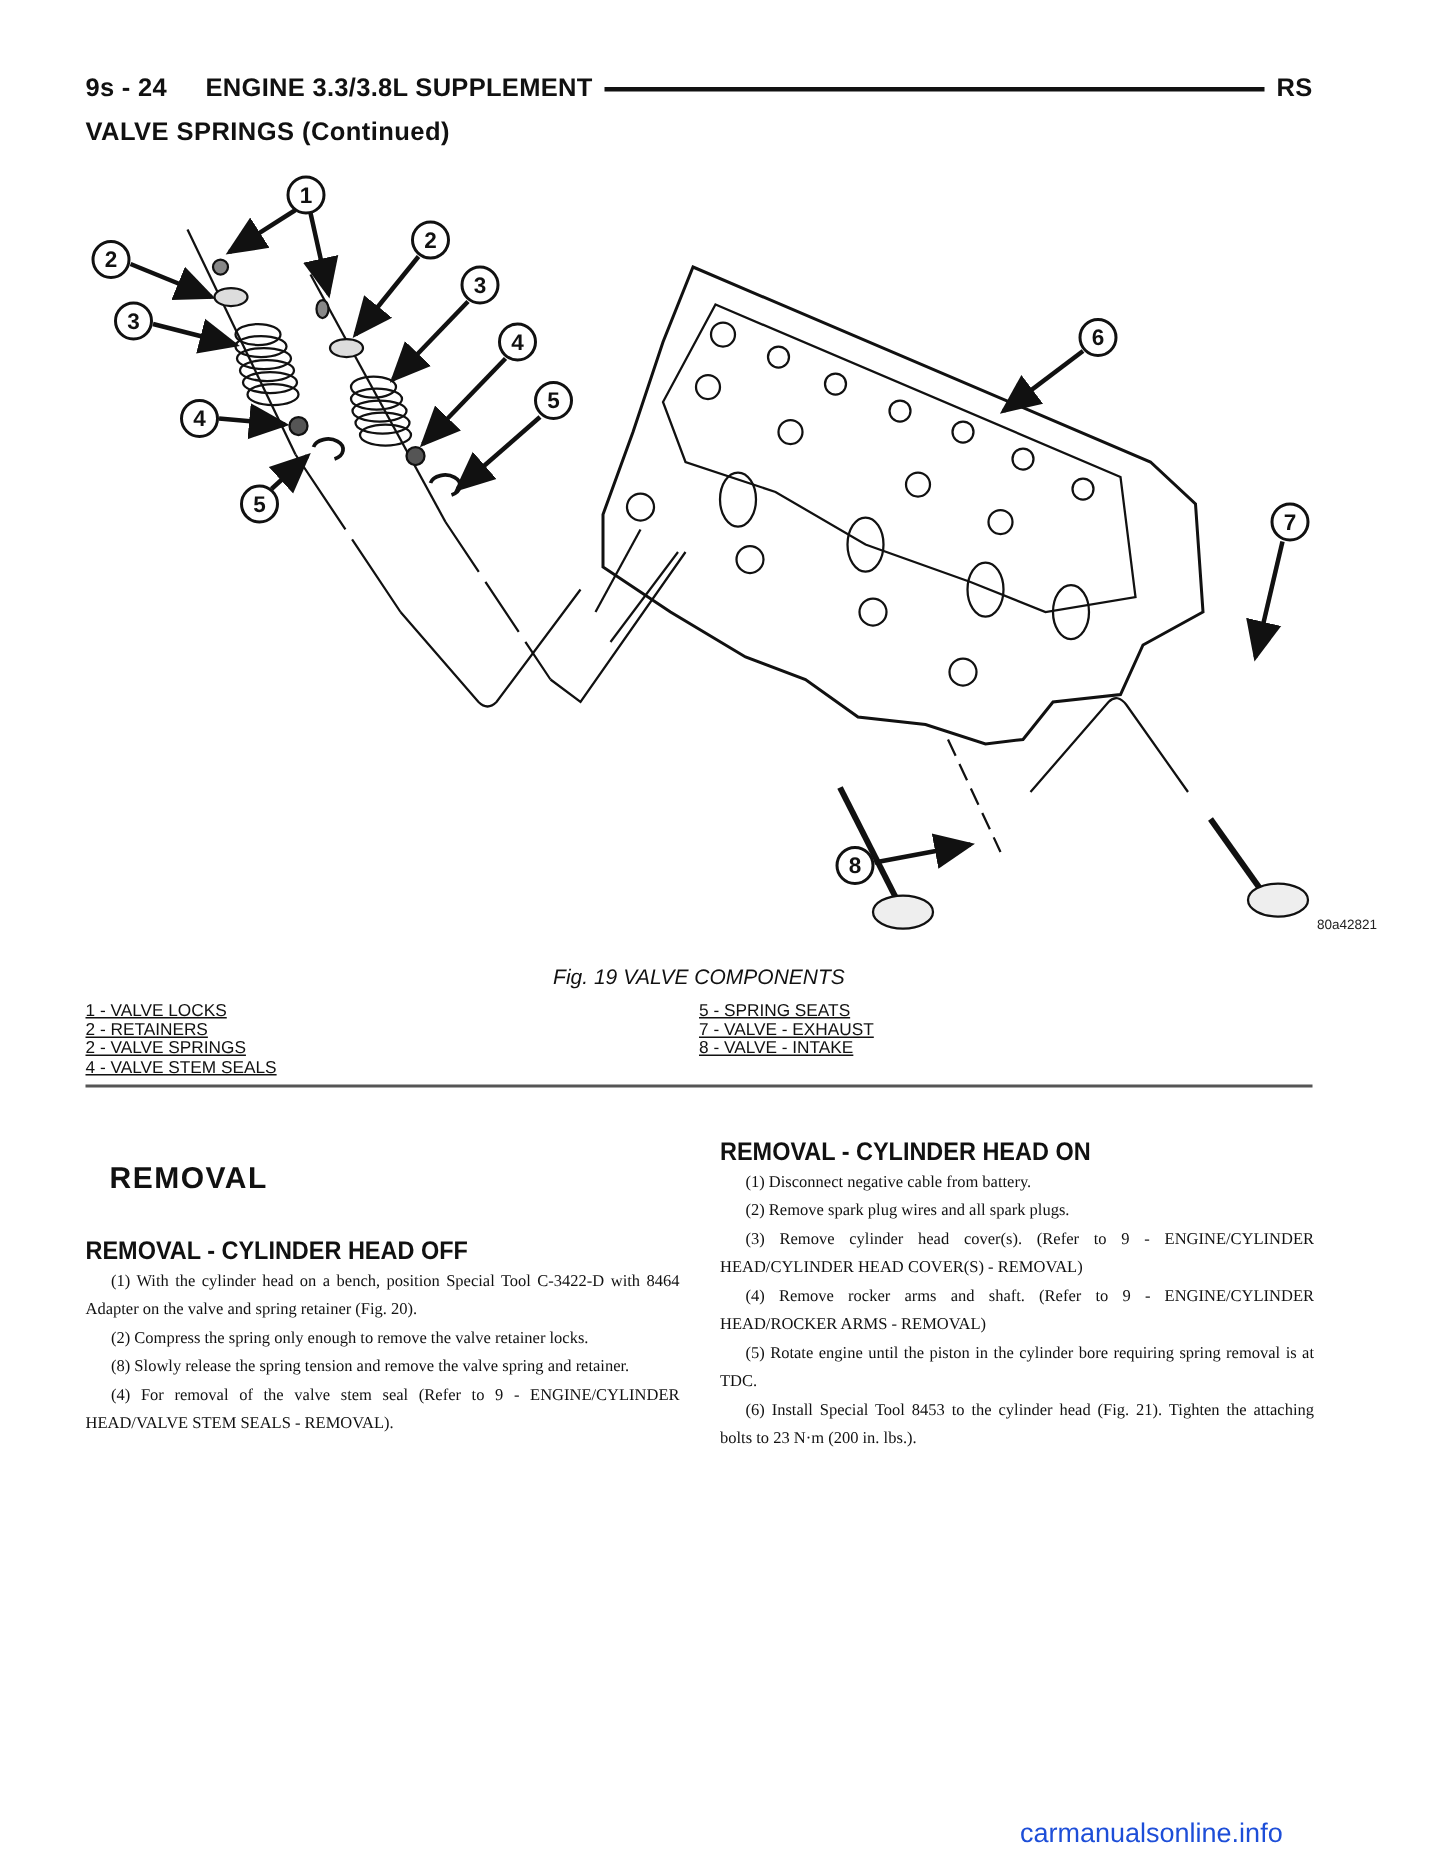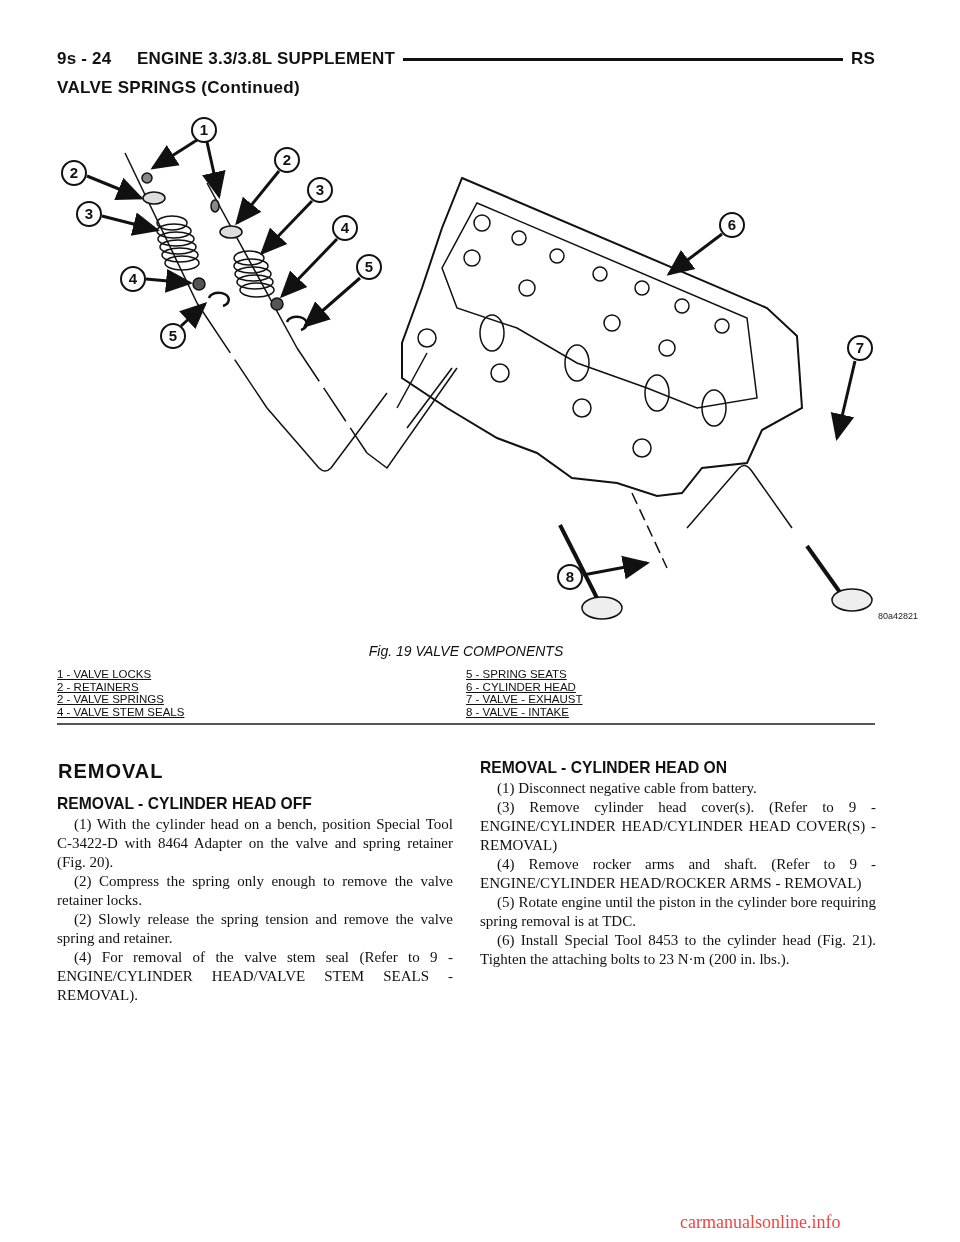--- a/index.html
+++ b/index.html
@@ -11,24 +11,24 @@
   .cont{position:absolute;left:57px;top:78px;font-family:"Liberation Sans",sans-serif;font-weight:bold;font-size:17px;letter-spacing:0.3px;}
   .fig{position:absolute;left:57px;top:108px;width:840px;height:530px;}
   .fig svg{width:100%;height:100%;}
   .figid{position:absolute;left:834px;top:611px;font-family:"Liberation Sans",sans-serif;font-size:9px;color:#222;margin-left:44px;}
   .figcap{position:absolute;left:57px;top:643px;width:818px;text-align:center;font-family:"Liberation Sans",sans-serif;font-weight:normal;font-style:italic;font-size:14px;}
   .legend{position:absolute;left:57px;top:668px;width:818px;display:flex;font-family:"Liberation Sans",sans-serif;font-size:11.5px;line-height:12.5px;}
   .legend .col{width:418px;text-decoration:underline;}
   .lrule{position:absolute;left:57px;top:723px;width:818px;height:2px;background:#555;}
   .colL{position:absolute;left:57px;top:757px;width:396px;}
   .colR{position:absolute;left:480px;top:757px;width:396px;}
-  h1{margin:1px;font-family:"Liberation Sans",sans-serif;font-weight:bold;font-size:20px;letter-spacing:1px;height:34px;line-height:26px;}
+  h1{margin:16px;font-family:"Liberation Sans",sans-serif;font-weight:bold;font-size:20px;letter-spacing:1px;height:34px;line-height:26px;}
   h2{margin:0;font-family:"Liberation Sans",sans-serif;font-weight:bold;font-size:17px;line-height:22px;transform:scaleX(0.92);transform-origin:left;white-space:nowrap;}
-  p{margin:0;font-size:15px;line-height:19px;text-align:justify;text-indent:17px;}
-  .wm{position:absolute;left:680px;top:1212px;font-family:Liberation Serif, serif;font-size:18px;color:#ef4444;}
+  p{margin:0;font-size:11px;line-height:19px;text-align:justify;text-indent:17px;}
+  .wm{position:absolute;left:680px;top:1212px;font-family:Liberation Sans, sans-serif;font-size:18px;color:#1d4ed8;}
 </style>
 </head>
 <body>
 
 <div class="hdr">
   <span class="pg">9s - 24</span>
   <span>ENGINE 3.3/3.8L SUPPLEMENT</span>
   <span class="rule"></span>
   <span class="rs">RS</span>
 </div>
@@ -193,38 +193,38 @@
 
 <div class="legend">
   <div class="col">
     <div>1 - VALVE LOCKS</div>
     <div>2 - RETAINERS</div>
     <div>2 - VALVE SPRINGS</div>
     <div>4 - VALVE STEM SEALS</div>
   </div>
   <div class="col">
     <div>5 - SPRING SEATS</div>
-    <div>6 - CYLINDER HEAD</div>
     <div>7 - VALVE - EXHAUST</div>
     <div>8 - VALVE - INTAKE</div>
   </div>
 </div>
 <div class="lrule"></div>
 
 <div class="colL">
   <h1>REMOVAL</h1>
   <h2>REMOVAL - CYLINDER HEAD OFF</h2>
   <p>(1) With the cylinder head on a bench, position Special Tool C-3422-D with 8464 Adapter on the valve and spring retainer (Fig. 20).</p>
   <p>(2) Compress the spring only enough to remove the valve retainer locks.</p>
-  <p>(2) Slowly release the spring tension and remove the valve spring and retainer.</p>
+  <p>(8) Slowly release the spring tension and remove the valve spring and retainer.</p>
   <p>(4) For removal of the valve stem seal (Refer to 9 - ENGINE/CYLINDER HEAD/VALVE STEM SEALS - REMOVAL).</p>
 </div>
 
 <div class="colR">
   <h2>REMOVAL - CYLINDER HEAD ON</h2>
   <p>(1) Disconnect negative cable from battery.</p>
+  <p>(2) Remove spark plug wires and all spark plugs.</p>
   <p>(3) Remove cylinder head cover(s). (Refer to 9 - ENGINE/CYLINDER HEAD/CYLINDER HEAD COVER(S) - REMOVAL)</p>
   <p>(4) Remove rocker arms and shaft. (Refer to 9 - ENGINE/CYLINDER HEAD/ROCKER ARMS - REMOVAL)</p>
   <p>(5) Rotate engine until the piston in the cylinder bore requiring spring removal is at TDC.</p>
   <p>(6) Install Special Tool 8453 to the cylinder head (Fig. 21). Tighten the attaching bolts to 23 N·m (200 in. lbs.).</p>
 </div>
 
 <div class="wm">carmanualsonline.info</div>
 
 </body></html>

